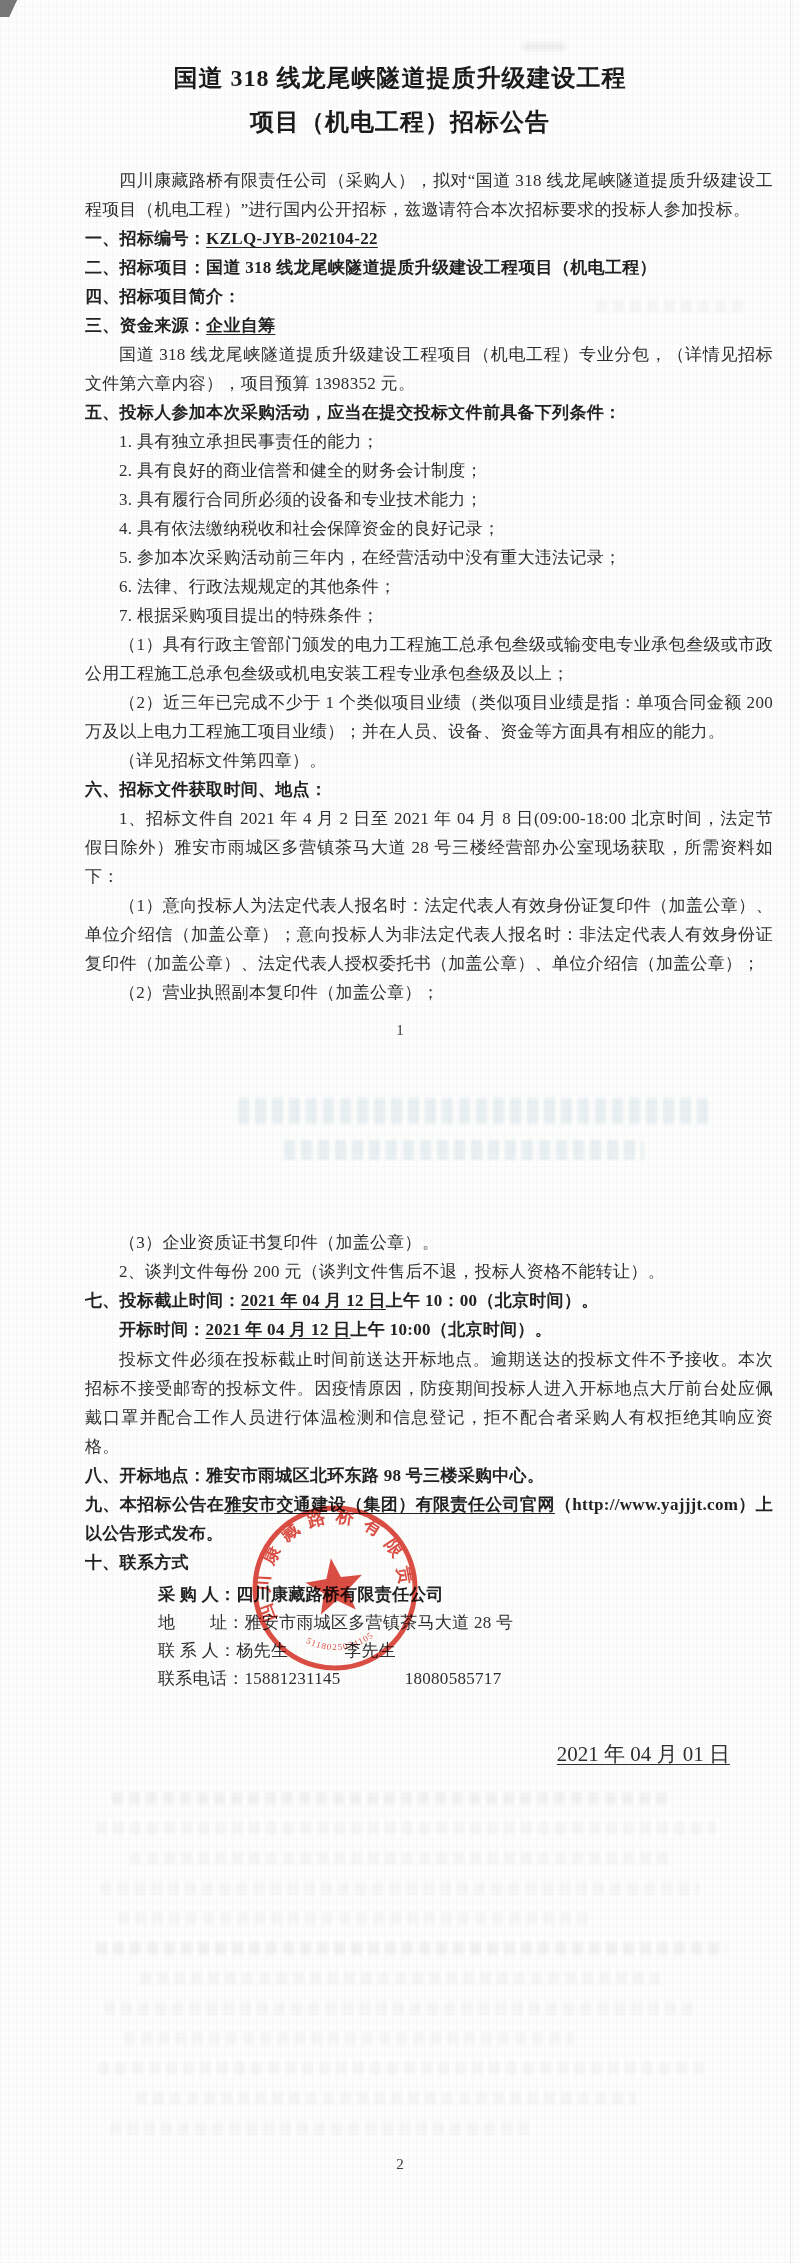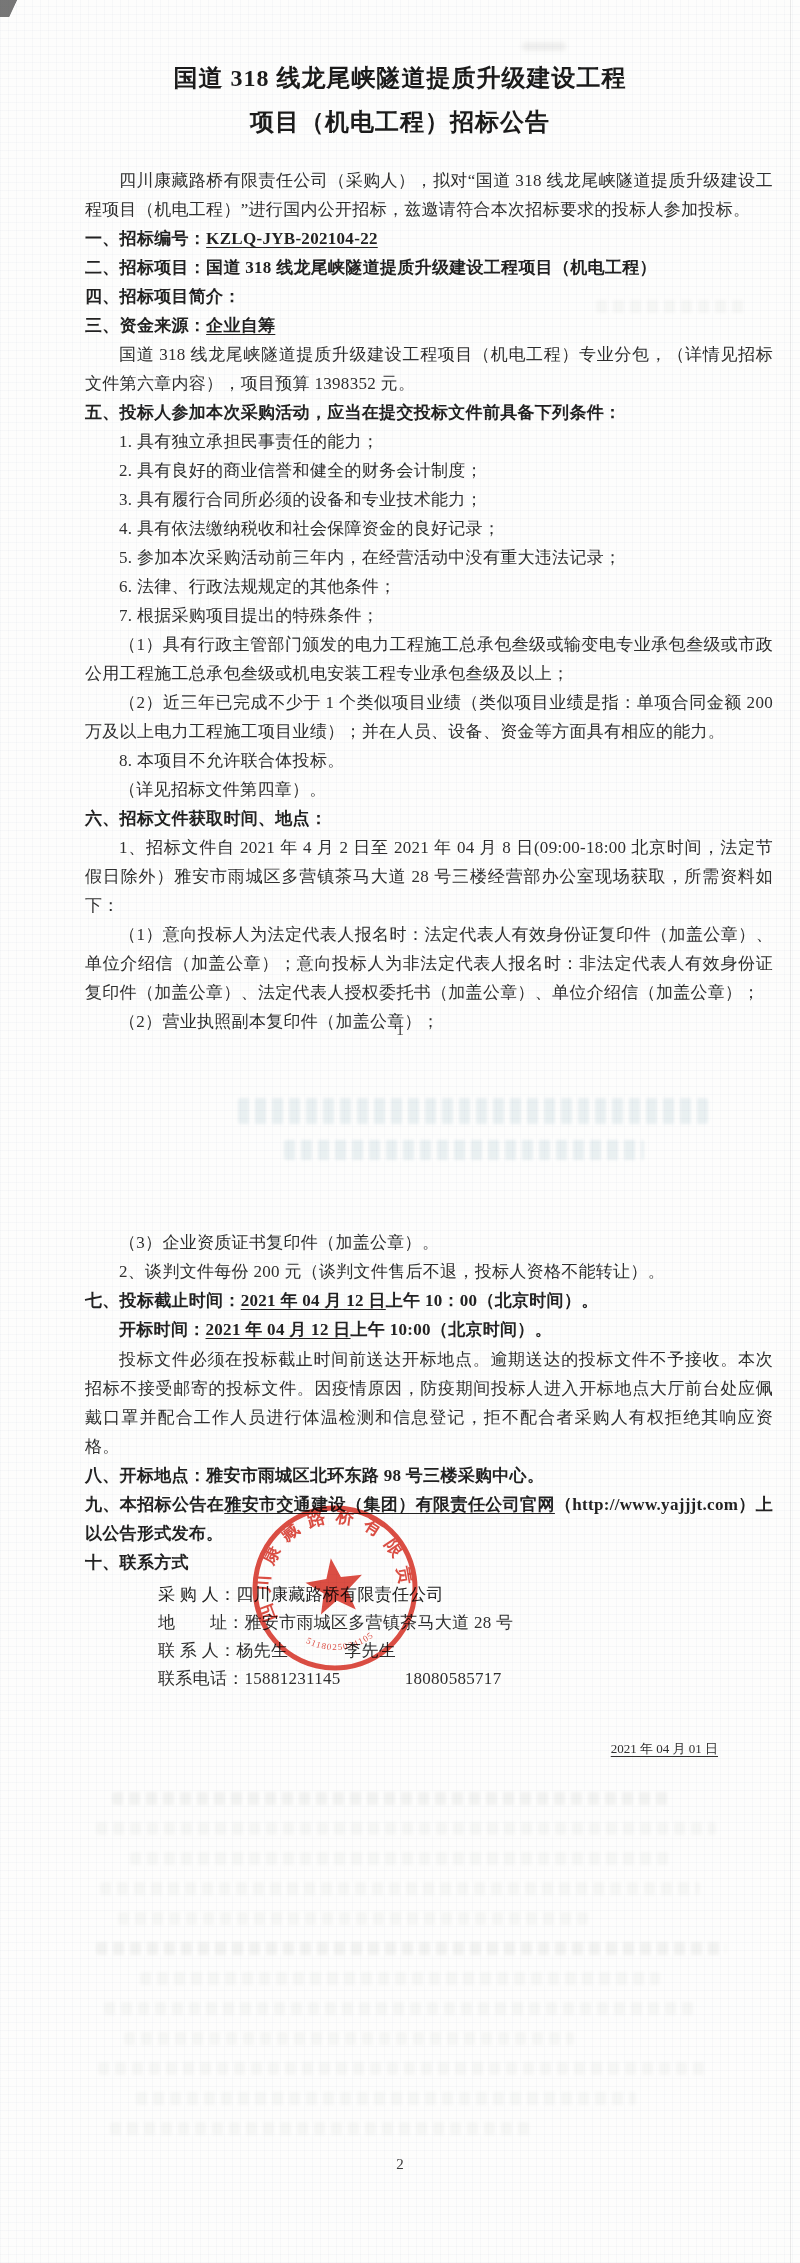--- a/index.html
+++ b/index.html
@@ -32,32 +32,32 @@
     position:absolute;top:1228px;left:85px;width:688px;
     line-height:29px;text-align:justify;letter-spacing:.3px;
   }
   .indent{text-indent:2em;}
   .bold{font-weight:bold;color:#222;}
   .u{text-decoration:underline;text-underline-offset:3px;text-decoration-thickness:1px;}
   .mt6{margin-top:0;}
   .mt8{margin-top:1px;}
   .contact{margin-left:73px;margin-top:4px;line-height:28px;}
   .crow{white-space:nowrap;}
-  .crow.boldrow{font-weight:normal;color:#222;}
+  .crow.boldrow{font-weight:bold;color:#222;}
   .gap56{display:inline-block;width:56px;}
   .gap64{display:inline-block;width:64px;}
   .pagenum{
     position:absolute;left:0;width:100%;text-align:center;
     font-size:15px;color:#3a3a3a;
   }
   .p1n{top:1022px;}
   .p2n{top:2156px;}
   .docdate{
-    position:absolute;top:1740px;right:82px;
-    font-size:13px;color:#2e2e2e;
+    position:absolute;top:1740px;right:70px;
+    font-size:21px;color:#2e2e2e;
   }
   .seal{
     position:absolute;left:247px;top:1500px;
     transform:rotate(-8deg);
     opacity:.88;mix-blend-mode:multiply;
     z-index:5;
   }
   .corner-artifact{
     position:absolute;top:0;left:0;width:36px;height:17px;
     background:linear-gradient(115deg,#4a4a4a 0 38%,transparent 40%);
@@ -103,21 +103,20 @@
     <p class="bold">五、投标人参加本次采购活动，应当在提交投标文件前具备下列条件：</p>
     <p class="indent">1. 具有独立承担民事责任的能力；</p>
     <p class="indent">2. 具有良好的商业信誉和健全的财务会计制度；</p>
     <p class="indent">3. 具有履行合同所必须的设备和专业技术能力；</p>
     <p class="indent">4. 具有依法缴纳税收和社会保障资金的良好记录；</p>
     <p class="indent">5. 参加本次采购活动前三年内，在经营活动中没有重大违法记录；</p>
     <p class="indent">6. 法律、行政法规规定的其他条件；</p>
     <p class="indent">7. 根据采购项目提出的特殊条件；</p>
     <p class="indent">（1）具有行政主管部门颁发的电力工程施工总承包叁级或输变电专业承包叁级或市政公用工程施工总承包叁级或机电安装工程专业承包叁级及以上；</p>
     <p class="indent">（2）近三年已完成不少于 1 个类似项目业绩（类似项目业绩是指：单项合同金额 200 万及以上电力工程施工项目业绩）；并在人员、设备、资金等方面具有相应的能力。</p>
-    <p class="indent">8. 本项目不允许联合体投标。</p>
     <p class="indent">（详见招标文件第四章）。</p>
     <p class="bold mt6">六、招标文件获取时间、地点：</p>
     <p class="indent">1、招标文件自 2021 年 4 月 2 日至 2021 年 04 月 8 日(09:00-18:00 北京时间，法定节假日除外）雅安市雨城区多营镇茶马大道 28 号三楼经营部办公室现场获取，所需资料如下：</p>
     <p class="indent">（1）意向投标人为法定代表人报名时：法定代表人有效身份证复印件（加盖公章）、单位介绍信（加盖公章）；意向投标人为非法定代表人报名时：非法定代表人有效身份证复印件（加盖公章）、法定代表人授权委托书（加盖公章）、单位介绍信（加盖公章）；</p>
     <p class="indent">（2）营业执照副本复印件（加盖公章）；</p>
   </div>
 
   <div class="pagenum p1n">1</div>
 
   <div class="ghost cyan" style="top:1098px;left:238px;width:470px;height:26px;"></div>

